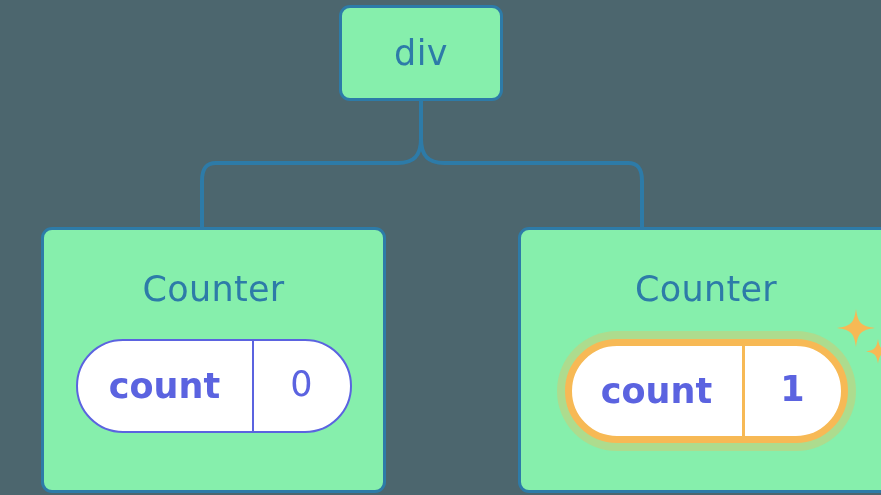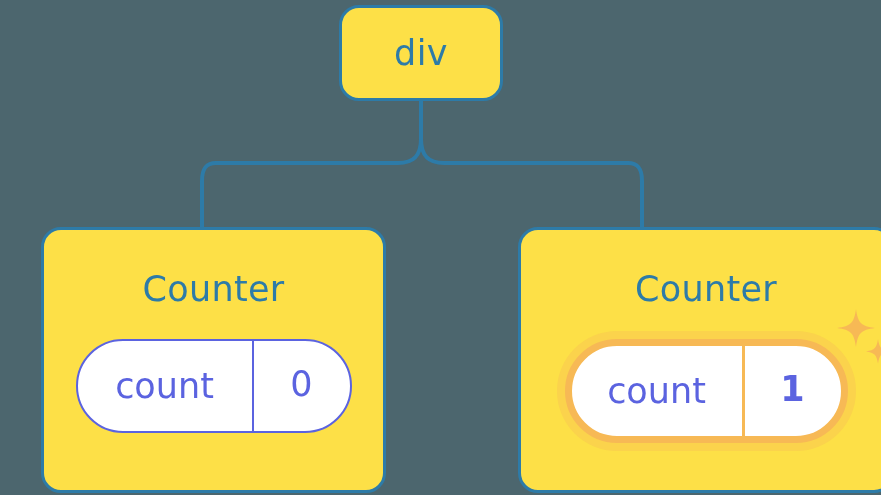--- a/index.html
+++ b/index.html
@@ -26,23 +26,23 @@
     top: 0;
     width: 881px;
     height: 495px;
     pointer-events: none;
   }
 
   
   .node {
     position: absolute;
     box-sizing: border-box;
-    background: #fde047;
+    background: #86efac;
     border: 3px solid #2d7ba8;
-    border-radius: 20px;
+    border-radius: 11px;
     display: flex;
     flex-direction: column;
     align-items: center;
   }
 
   
   #node-root {
     left: 339px;
     top: 5px;
     width: 164px;
@@ -102,20 +102,21 @@
   .pill-val {
     display: flex;
     align-items: center;
     justify-content: center;
     font-size: 35px;
     color: #5b63e0;
     line-height: 1;
   }
   .pill-key {
     width: 174px;
+    font-weight: bold;
   }
   .pill-val {
     width: 96px;
     padding-bottom: 4px;
     border-left: 2px solid #5b63e0;
   }
 
   
   .pill.highlight {
     border: 7px solid #f5b council;

